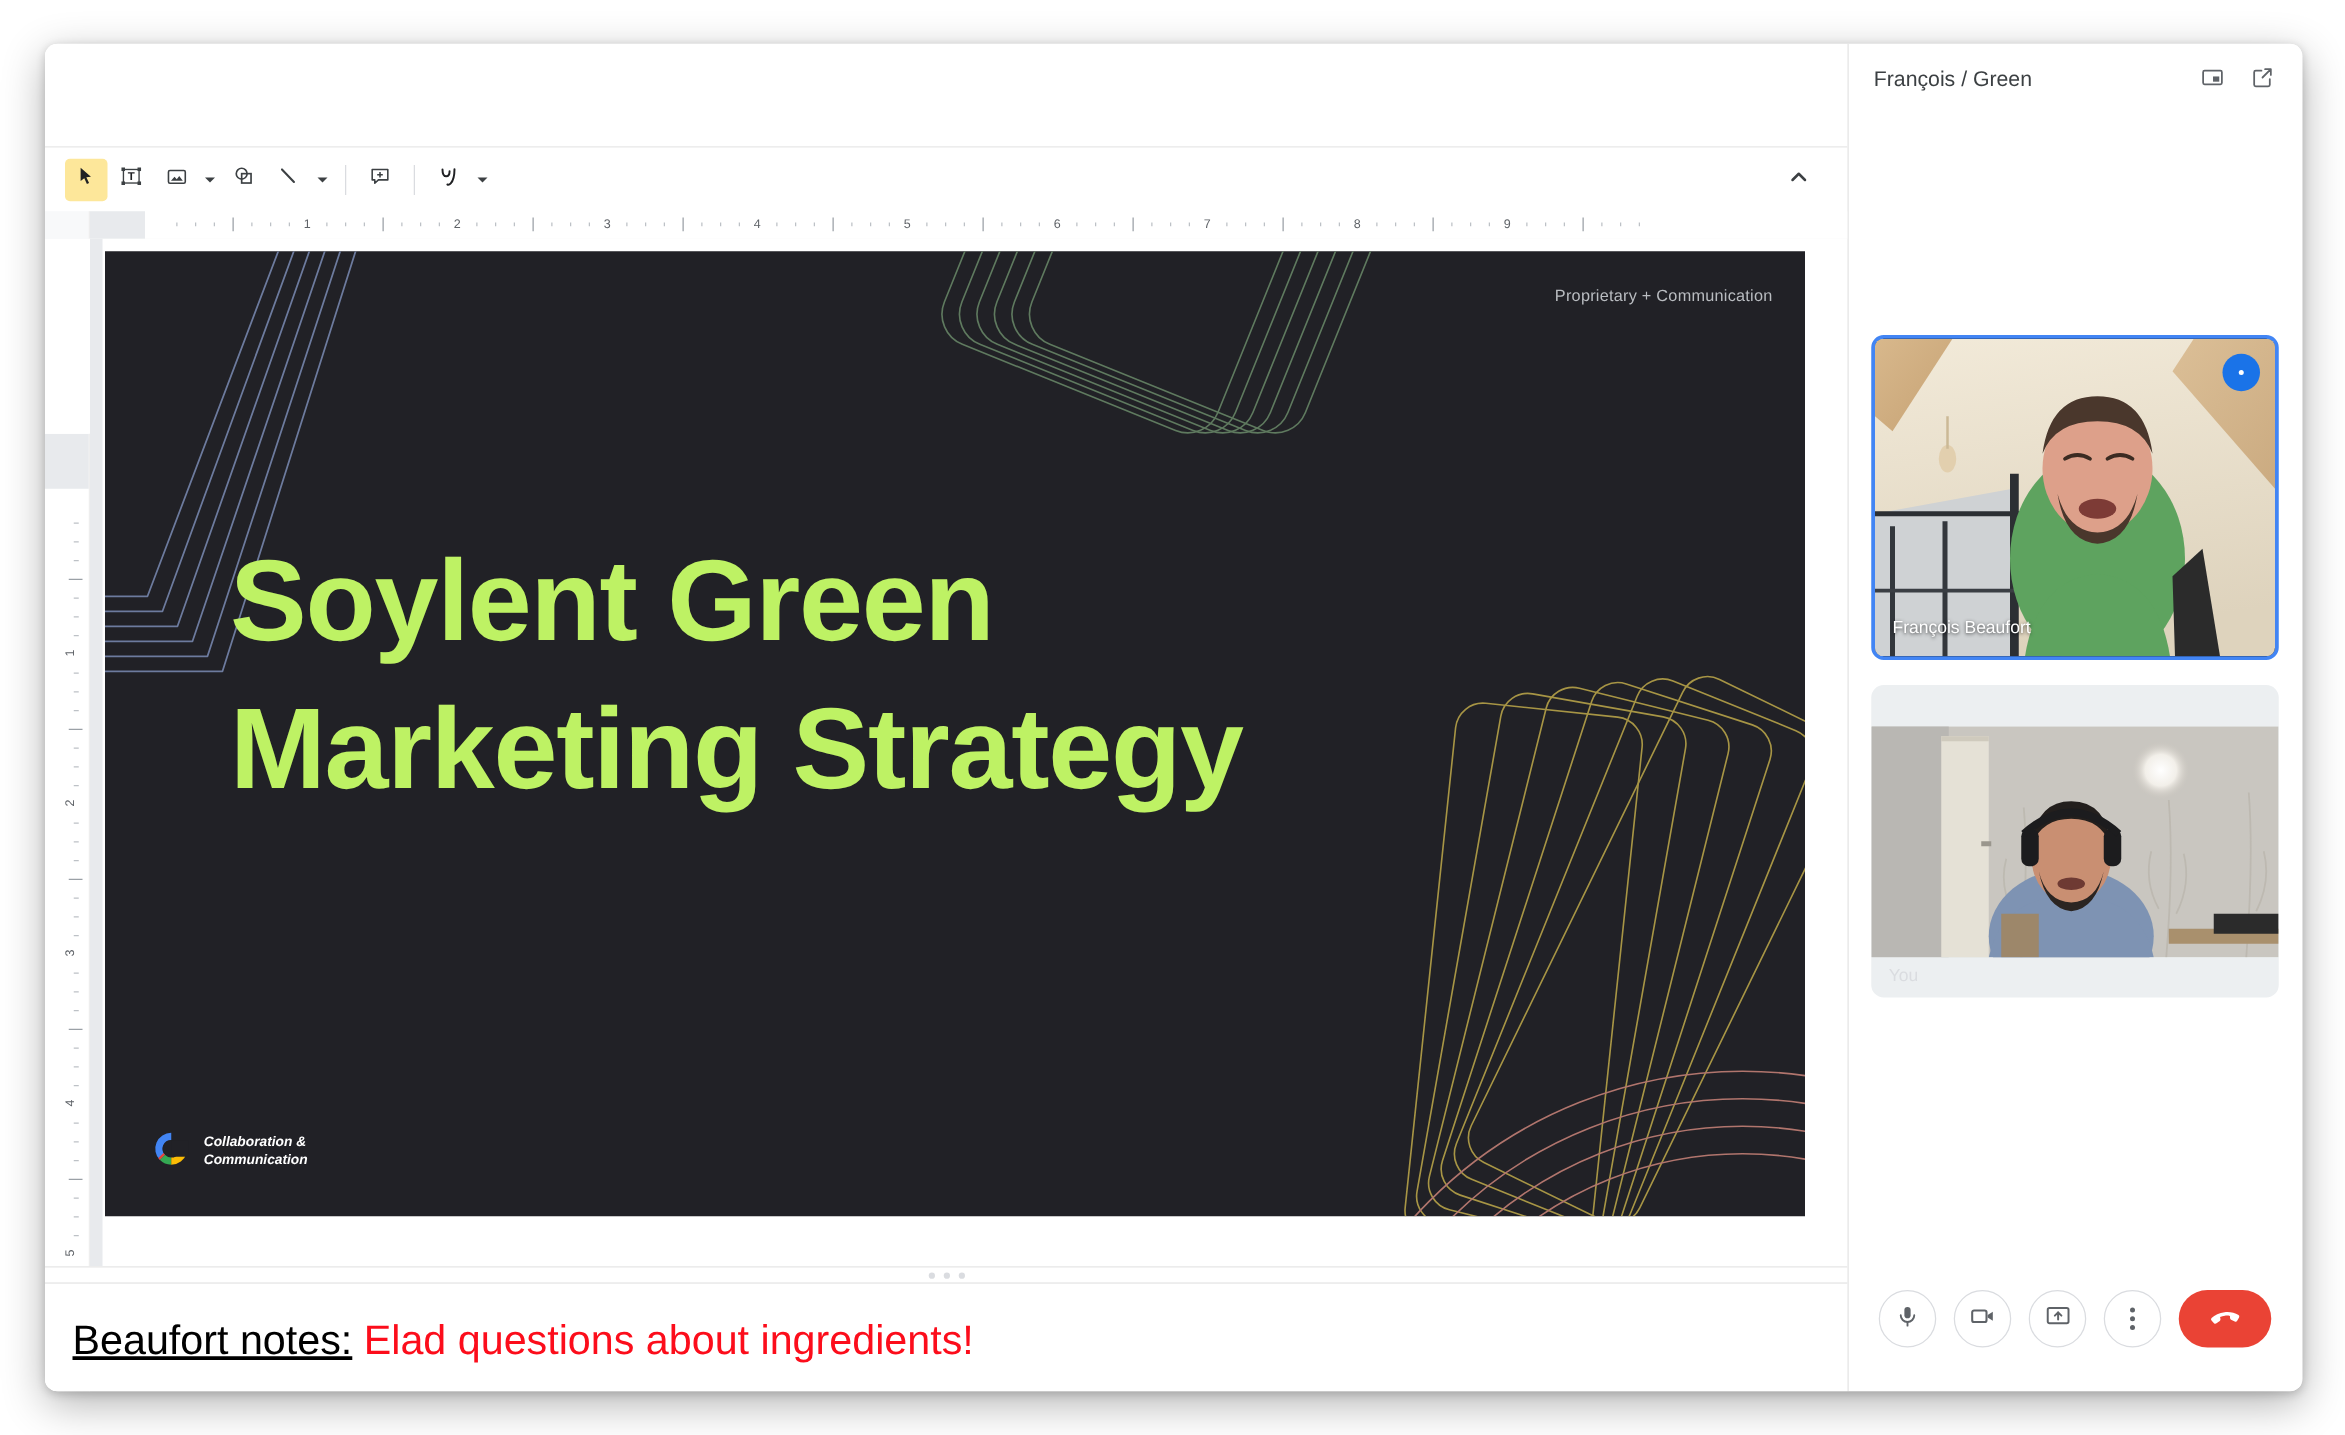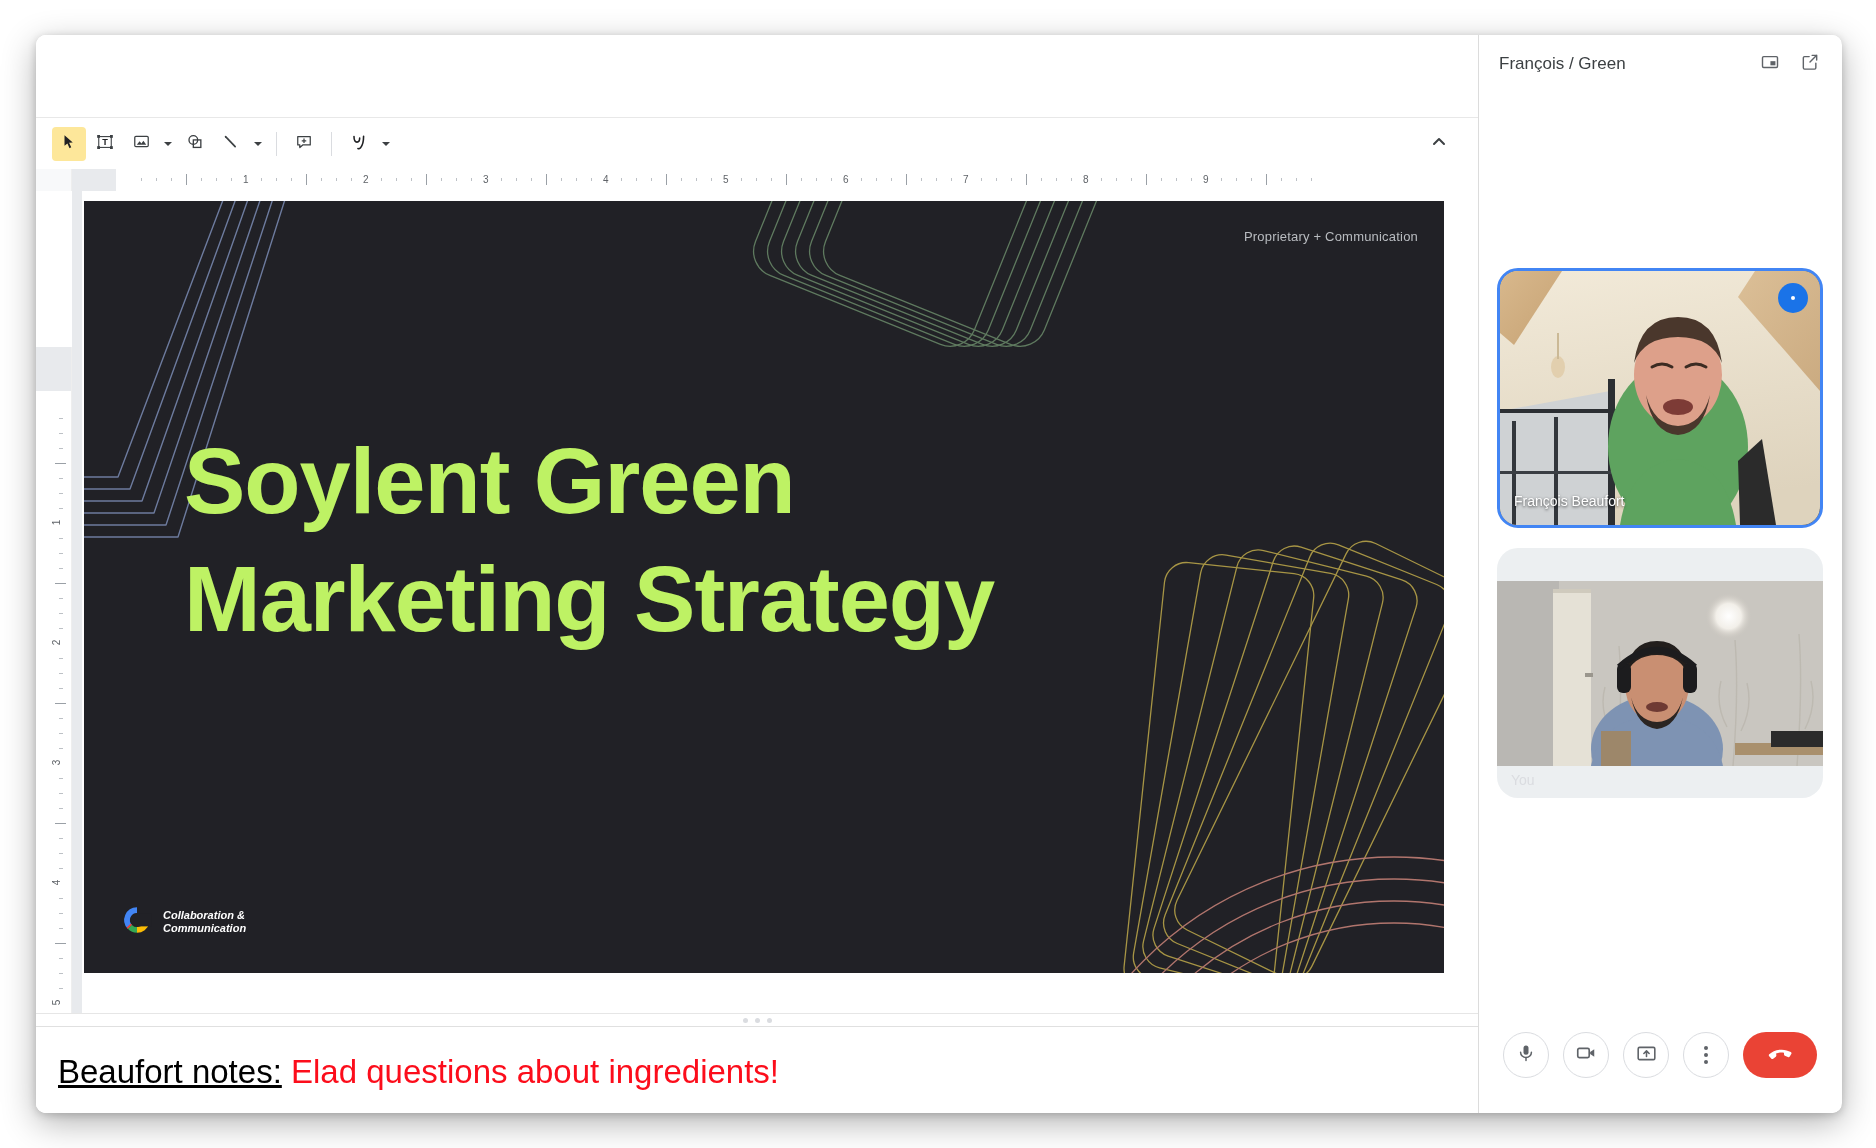--- a/index.html
+++ b/index.html
@@ -257,21 +257,21 @@
   #tiles {
     position: relative;
     flex: 1;
     padding: 0 18px;
   }
 
   .tile {
     position: absolute;
     left: 18px;
     width: 326px;
-    border-radius: 21px;
+    border-radius: 10px;
     overflow: hidden;
   }
   #tile-0 {
     top: 175px;
     height: 260px;
     border: 3px solid #4285f4;
     background: #000;
   }
   #tile-1 {
     top: 455px;

